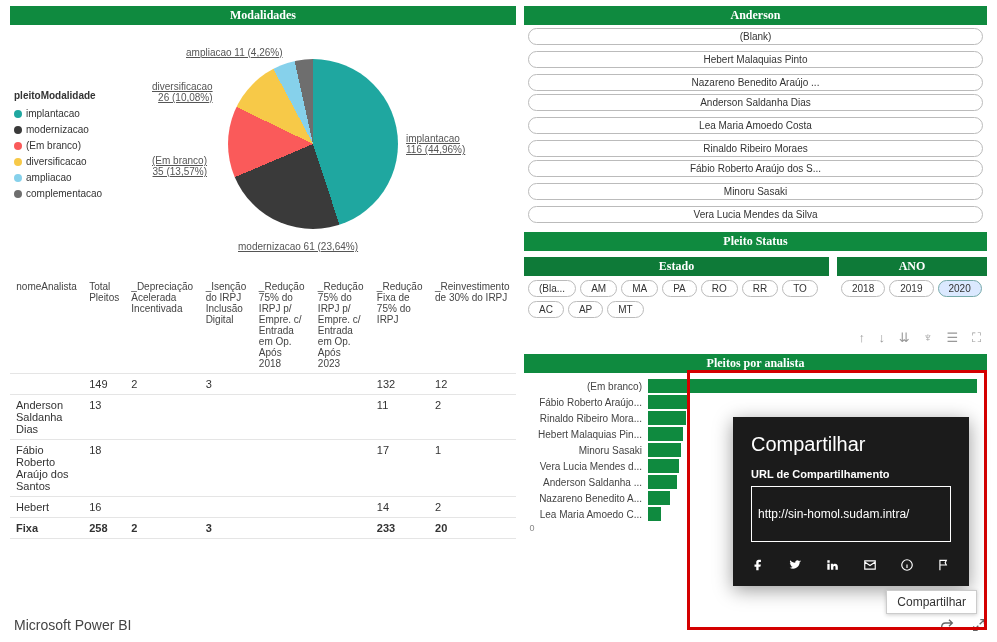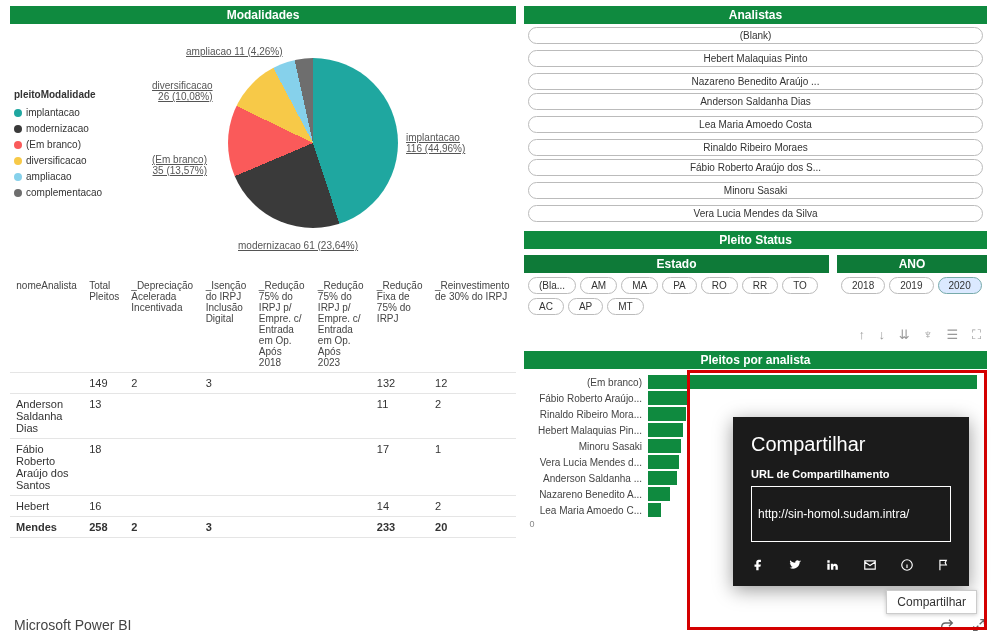--- a/index.html
+++ b/index.html
@@ -1,18 +1,18 @@
 <!DOCTYPE html>
 <html><head>
 <meta charset="utf-8">
 <style>
 * { box-sizing: border-box; margin: 0; padding: 0; font-family: 'Segoe UI', Arial, sans-serif; }
 body { background: #fff; width: 997px; height: 642px; position: relative; overflow: hidden; font-size: 11px; color: #333; }
 .dashboard { padding: 6px 10px 0 10px; display: grid; grid-template-columns: 506px 1fr; gap: 8px; }
-.section-header { background: #0f8a3f; color: #fff; text-align: center; font-weight: bold; padding: 2px 0; font-size: 12px; }
+.section-header { background: #0f8a3f; color: #fff; text-align: center; font-weight: bold; padding: 2px 0; font-size: 12px; font-family: Liberation Serif, serif; }
 .section-header.dark { background: #0e7a38; }
 
 
 .pie-wrap { position: relative; height: 246px; }
 .legend { position: absolute; left: 4px; top: 63px; font-size: 10px; line-height: 16px; }
 .legend .ttl { font-weight: bold; margin-bottom: 2px; }
 .dot { display: inline-block; width: 8px; height: 8px; border-radius: 50%; margin-right: 4px; vertical-align: middle; }
 .pie { position: absolute; left: 218px; top: 34px; width: 170px; height: 170px; border-radius: 50%;
   background: conic-gradient(
     #1fa7a0 0deg 161.86deg,
@@ -151,37 +151,37 @@
               <td class="num"></td>
               <td class="num"></td>
               <td class="num"></td>
               <td class="num"></td>
               <td class="num">14</td>
               <td class="num">2</td>
             </tr>
           </tbody>
         <tfoot>
             <tr id="tfoot-row">
-              <td>Mendes</td>
+              <td>Fixa</td>
               <td class="num">258</td>
               <td class="num">2</td>
               <td class="num">3</td>
               <td class="num"></td>
               <td class="num"></td>
               <td class="num">233</td>
               <td class="num">20</td>
             </tr>
           </tfoot>
       </table>
     </div>
   </div>
 
   <div class="right">
     <div>
-      <div class="section-header">Analistas</div>
+      <div class="section-header">Anderson</div>
       <div id="analistas-pills">
           <div class="pill-row">
             <div class="pill">(Blank)</div>
             <div class="pill">Hebert Malaquias Pinto</div>
             <div class="pill">Nazareno Benedito Araújo ...</div>
           </div>
           <div class="pill-row">
             <div class="pill">Anderson Saldanha Dias</div>
             <div class="pill">Lea Maria Amoedo Costa</div>
             <div class="pill">Rinaldo Ribeiro Moraes</div>

